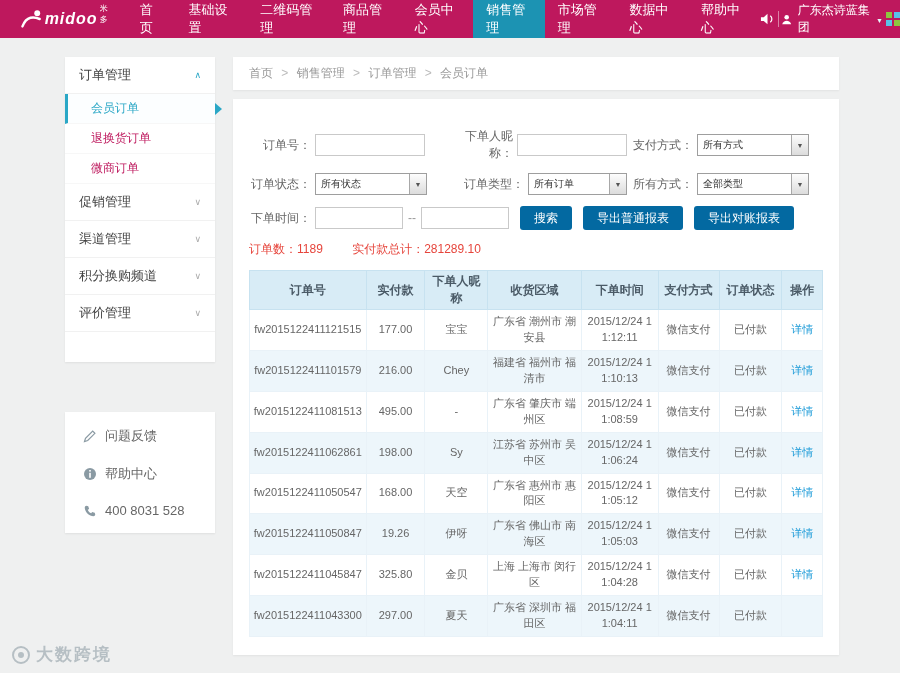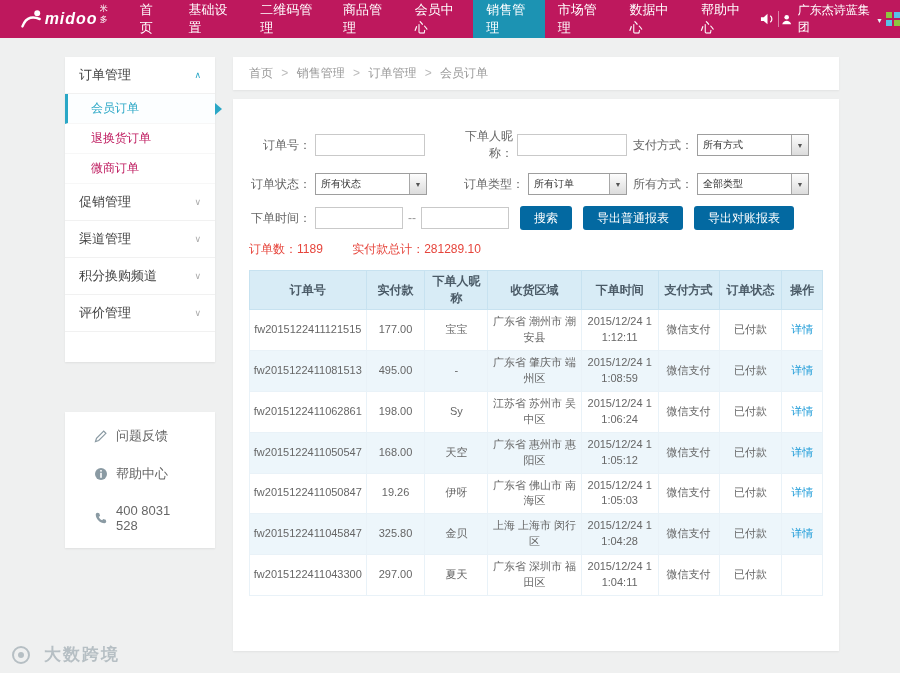--- a/index.html
+++ b/index.html
@@ -37,21 +37,21 @@
   .chev { font-size:9px; color:#aaa; }
   .side-head.expanded .chev { color:#2aa7c6; }
   .side-head .chev::after { content:"∨"; }
   .side-head.expanded .chev::after { content:"∧"; }
   .side-sub .sub-item { position:relative; padding:6px 10px 6px 26px; font-size:12px; color:#be185d;
                         border-bottom:1px solid #f7f7f7; cursor:pointer; }
   .side-sub .sub-item.active { color:#2aa7c6; border-left:3px solid #2aa7c6; padding-left:23px; background:#fcfeff; }
   .side-sub .sub-item.active::after { content:""; position:absolute; right:-7px; top:50%; margin-top:-6px;
                                       border-left:7px solid #2aa7c6; border-top:6px solid transparent;
                                       border-bottom:6px solid transparent; }
-  .side-box.second { margin-top:50px; padding:5px 13px; }
+  .side-box.second { margin-top:50px; padding:5px 2px; }
   .side-link { display:flex; align-items:center; gap:8px; padding:10px 16px; font-size:13px; color:#666; cursor:pointer; }
   .side-link svg { flex:none; }
 
   
   .main { position:absolute; left:233px; top:57px; width:606px; }
   .breadcrumb { background:#fff; height:33px; line-height:33px; padding:0 16px; font-size:12px;
                 color:#999; box-shadow:0 1px 2px rgba(0,0,0,.06); }
   .breadcrumb .crumb { color:#999; cursor:pointer; }
   .breadcrumb .sep { margin:0 5px; color:#bbb; }
   .panel { background:#fff; margin-top:9px; padding:15px 16px 18px; box-shadow:0 1px 2px rgba(0,0,0,.06); min-height:552px; }
@@ -84,21 +84,21 @@
 
   table.orders { width:100%; border-collapse:collapse; table-layout:fixed; margin-top:12px; }
   table.orders th { background:#d8ecf6; color:#4a5a66; font-size:12px; font-weight:bold; height:34px;
                     border:1px solid #c7e2f0; padding:2px; }
   table.orders td { font-size:11px; color:#666; text-align:center; padding:4px 3px;
                     border:1px solid #e9f2f8; line-height:1.45; word-break:break-all; }
   table.orders tbody tr:nth-child(even) td { background:#edf6fb; }
   .detail-link { color:#1d9bd8; text-decoration:none; cursor:pointer; }
 
   
-  .watermark { position:absolute; left:12px; bottom:7px; display:flex; align-items:center; gap:14px;
+  .watermark { position:absolute; left:12px; bottom:7px; display:flex; align-items:center; gap:6px;
                color:#b4bdc2; opacity:.95; }
   .wm-ring { width:18px; height:18px; border:2px solid #b4bdc2; border-radius:50%; position:relative; }
   .wm-ring::after { content:""; position:absolute; left:4px; top:4px; width:6px; height:6px;
                     background:#b4bdc2; border-radius:50%; }
   .wm-text { font-size:17px; font-weight:bold; letter-spacing:2px; }
 </style>
 </head>
 <body>
 
 <div class="topnav">
@@ -301,20 +301,30 @@
           <td>fw2015122411121515</td>
           <td>177.00</td>
           <td>宝宝</td>
           <td>广东省 潮州市 潮安县</td>
           <td>2015/12/24 11:12:11</td>
           <td>微信支付</td>
           <td>已付款</td>
           <td><a class="detail-link">详情</a></td>
         </tr>
         <tr>
+          <td>fw2015122411101579</td>
+          <td>216.00</td>
+          <td>Chey</td>
+          <td>福建省 福州市 福清市</td>
+          <td>2015/12/24 11:10:13</td>
+          <td>微信支付</td>
+          <td>已付款</td>
+          <td><a class="detail-link">详情</a></td>
+        </tr>
+        <tr>
           <td>fw2015122411081513</td>
           <td>495.00</td>
           <td>-</td>
           <td>广东省 肇庆市 端州区</td>
           <td>2015/12/24 11:08:59</td>
           <td>微信支付</td>
           <td>已付款</td>
           <td><a class="detail-link">详情</a></td>
         </tr>
         <tr>

